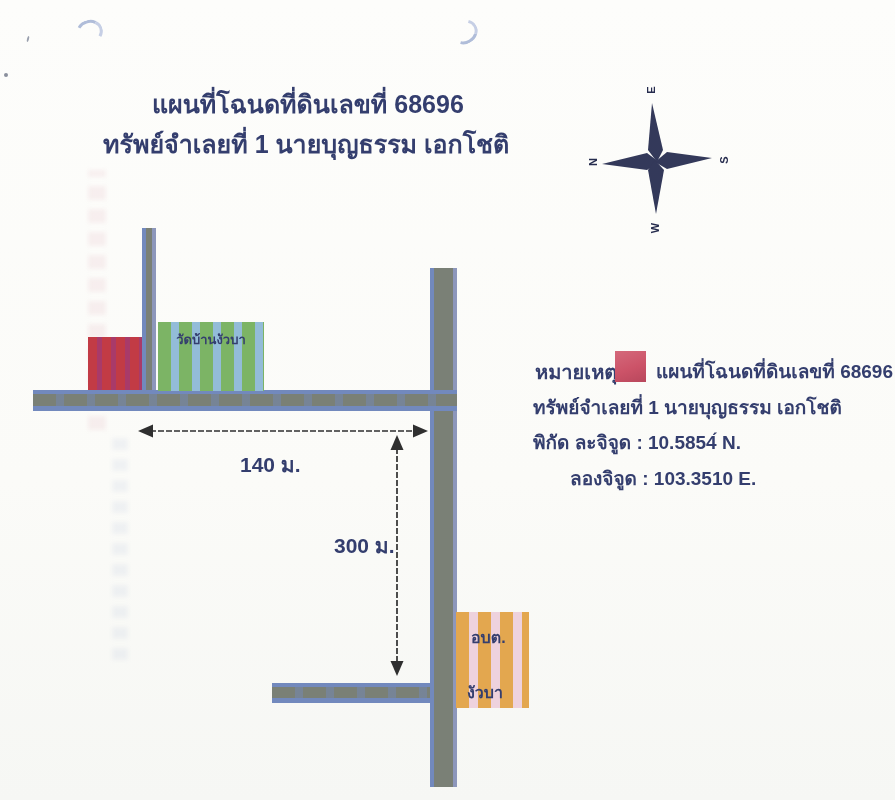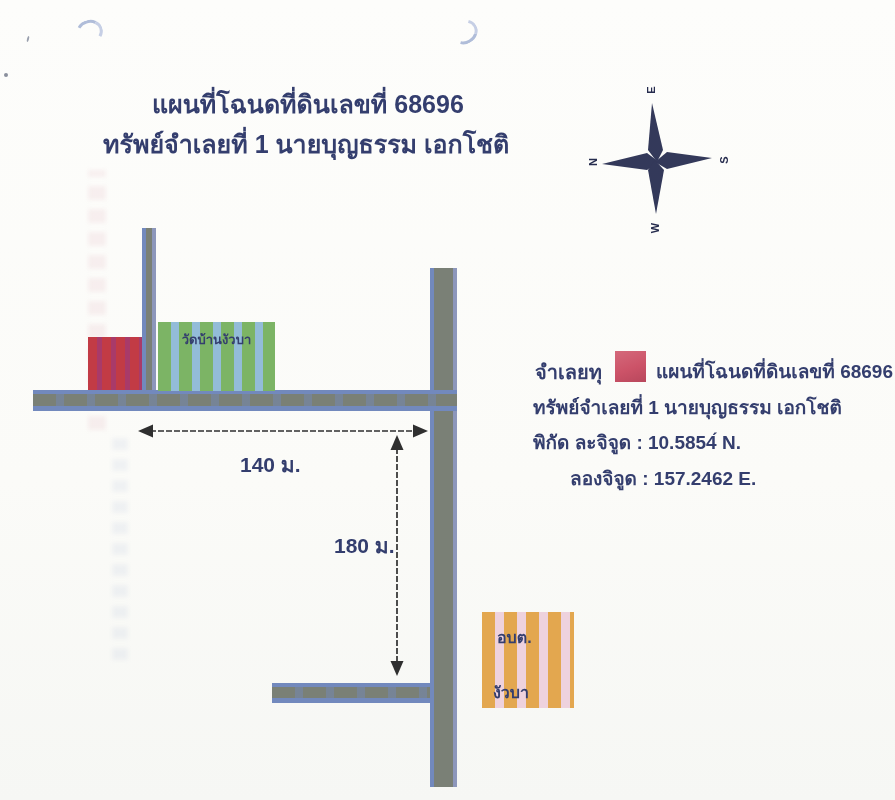--- a/index.html
+++ b/index.html
@@ -52,25 +52,25 @@
   }
   .road-h-main{left:33px;top:390px;width:424px;height:21px;}
   .road-v-thin{left:142px;top:228px;width:14px;height:163px;}
   .road-v-big{left:430px;top:268px;width:27px;height:519px;}
   .road-h-bottom{left:272px;top:683px;width:158px;height:20px;}
 
   
   .bldg{position:absolute;}
   .bldg-red{left:88px;top:337px;width:54px;height:53px;
     background:repeating-linear-gradient(90deg,var(--red) 0 9px,var(--red_stripe) 9px 14px);}
-  .bldg-green{left:158px;top:322px;width:117px;height:69px;text-align:center;padding-top:7px;
+  .bldg-green{left:158px;top:322px;width:106px;height:69px;text-align:center;padding-top:7px;
     background:repeating-linear-gradient(90deg,var(--green) 0 13px,var(--green_stripe) 13px 21px);}
   .bldg-green .lbl{font-size:13px;}
-  .bldg-orange{left:456px;top:612px;width:92px;height:96px;
-    background:repeating-linear-gradient(90deg,var(--orange) 0 13px,var(--orange_stripe) 13px 22px);margin-left:26px;}
+  .bldg-orange{left:456px;top:612px;width:73px;height:96px;
+    background:repeating-linear-gradient(90deg,var(--orange) 0 13px,var(--orange_stripe) 13px 22px);}
   .bldg-orange .lbl{position:absolute;font-size:16px;}
   .sao-l1{left:15px;top:13px;}
   .sao-l2{left:11px;top:68px;}
 
   
   .arrow-layer{left:0;top:0;width:895px;height:800px;pointer-events:none;}
   .dist{font-size:21px;}
   .dist-140{left:240px;top:448px;}
   .dist-180{left:334px;top:529px;}
 
@@ -131,20 +131,20 @@
   <g stroke="#2f2f2f" stroke-width="1.7" fill="#2f2f2f">
     <line x1="150" y1="431" x2="416" y2="431" stroke-dasharray="6 2"></line>
     <polygon points="138,431 153,424.5 153,437.5" stroke="none"></polygon>
     <polygon points="428,431 413,424.5 413,437.5" stroke="none"></polygon>
     <line x1="397" y1="448" x2="397" y2="663" stroke-dasharray="6 2"></line>
     <polygon points="397,435 390.5,450 403.5,450" stroke="none"></polygon>
     <polygon points="397,676 390.5,661 403.5,661" stroke="none"></polygon>
   </g>
 </svg>
 <div class="abs thai dist dist-140">140 ม.</div>
-<div class="abs thai dist dist-180">180 ม.</div>
+<div class="abs thai dist dist-180">300 ม.</div>
 
-<div class="abs thai legend-note">จำเลยทุ</div>
+<div class="abs thai legend-note">หมายเหตุ</div>
 <div class="abs legend-square"></div>
 <div class="abs thai legend-1">แผนที่โฉนดที่ดินเลขที่ 68696</div>
 <div class="abs thai legend-2">ทรัพย์จำเลยที่ 1 นายบุญธรรม  เอกโชติ</div>
 <div class="abs thai legend-3">พิกัด ละจิจูด :  10.5854́ N.</div>
-<div class="abs thai legend-4">ลองจิจูด : 157.2462 E.</div>
+<div class="abs thai legend-4">ลองจิจูด : 103.3510 E.</div>
 
 </body></html>

